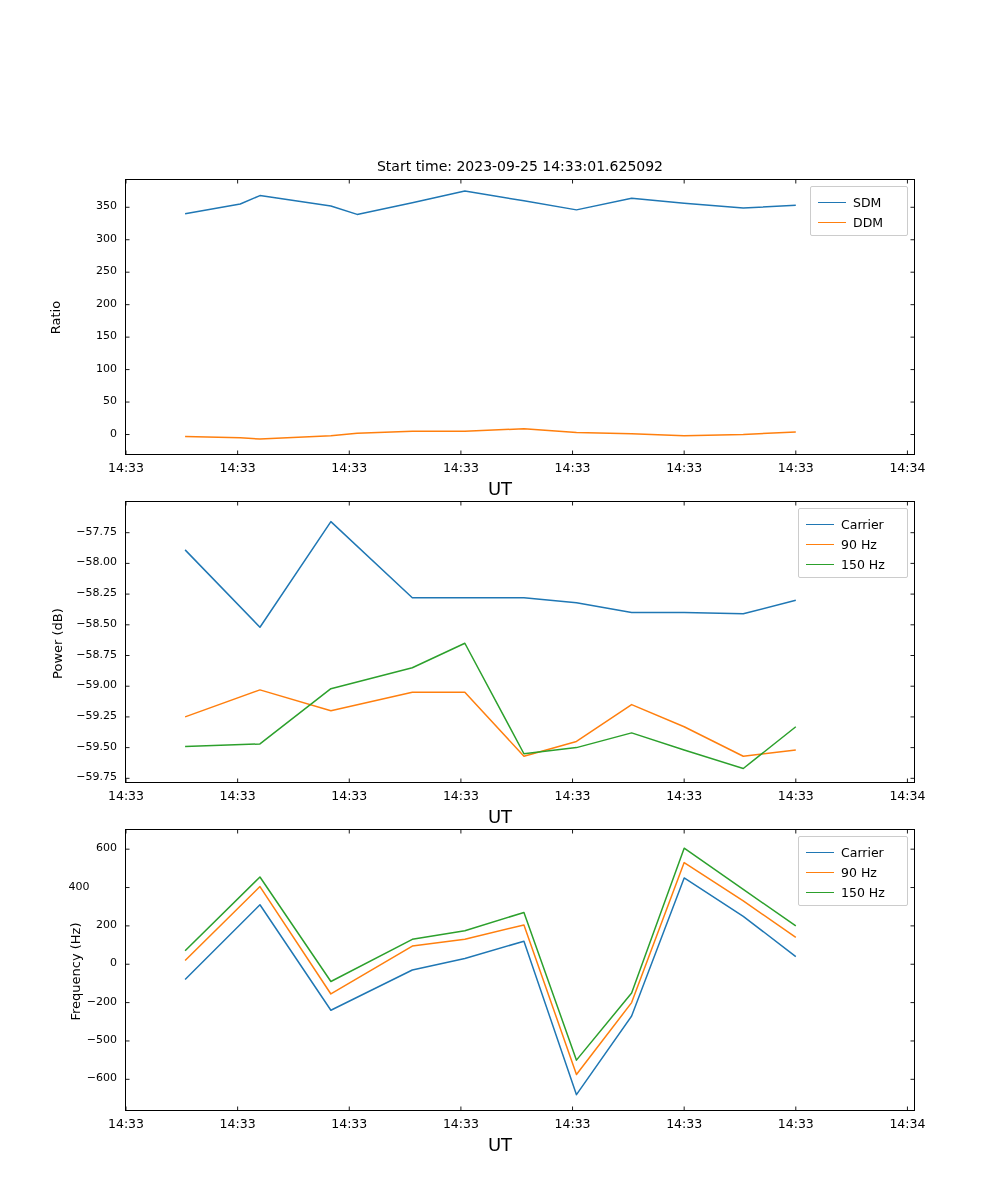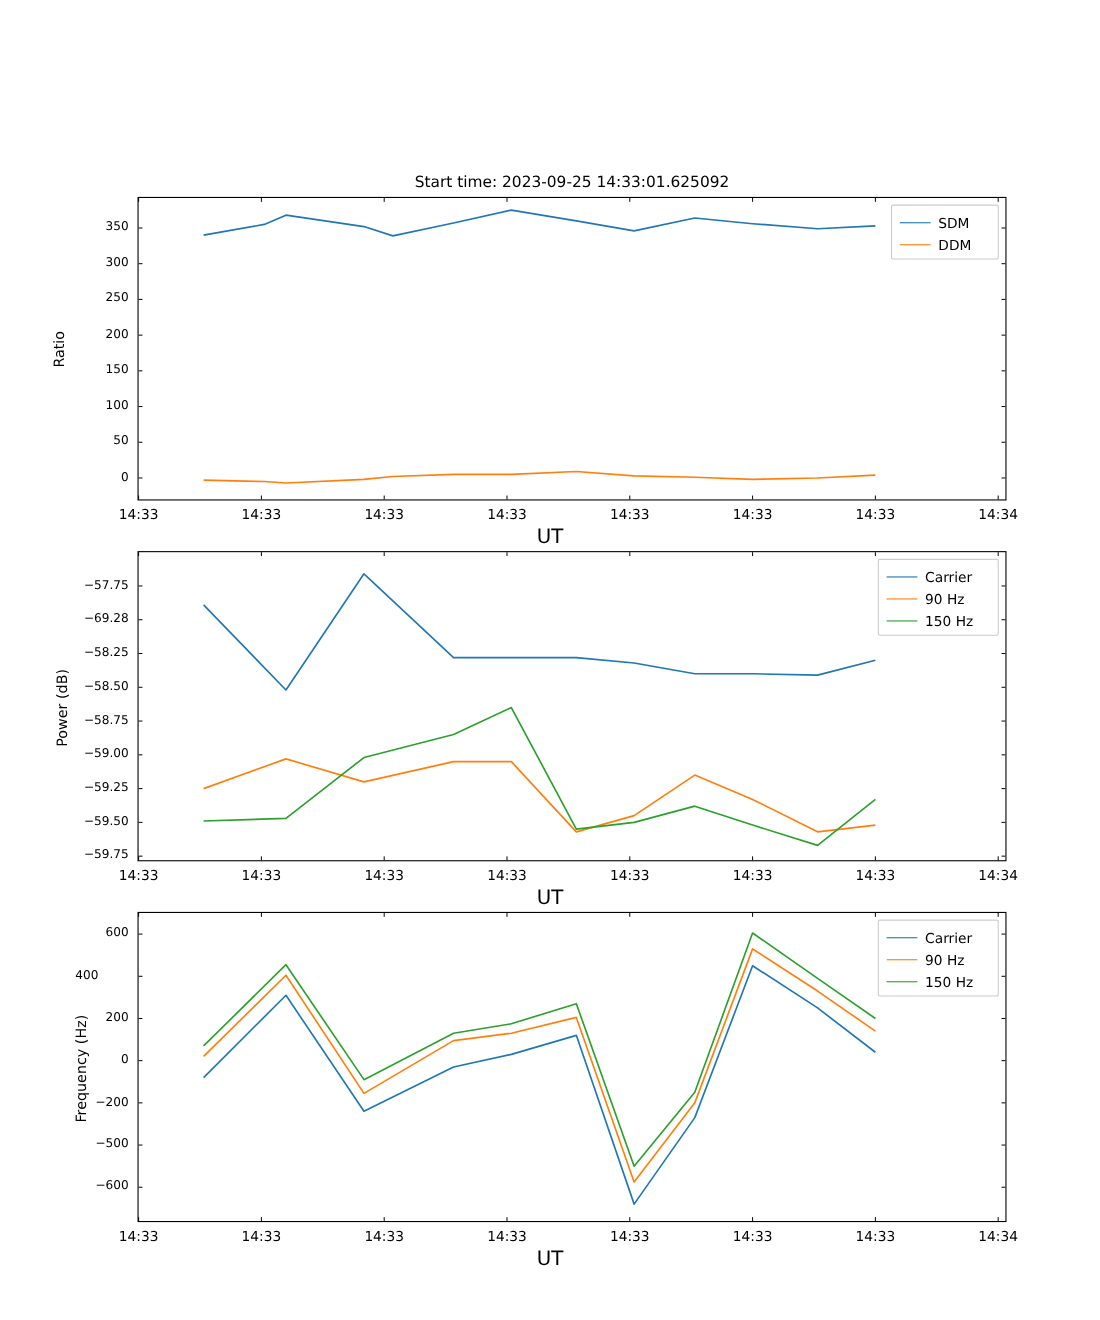--- a/index.html
+++ b/index.html
@@ -302,21 +302,21 @@
       <div class="tick-label-x" style="left: 644.167px; top: 748px; width: 80px;">14:33</div>
       <div class="tick-label-x" style="left: 755.8px; top: 748px; width: 80px;">14:33</div>
       <div class="tick-label-x" style="left: 867.433px; top: 748px; width: 80px;">14:34</div>
       <div class="tick-label-y" style="left: 41px; top: 730.316px; width: 76px;">−59.75</div>
       <div class="tick-label-y" style="left: 41px; top: 699.614px; width: 76px;">−59.50</div>
       <div class="tick-label-y" style="left: 41px; top: 668.912px; width: 76px;">−59.25</div>
       <div class="tick-label-y" style="left: 41px; top: 638.211px; width: 76px;">−59.00</div>
       <div class="tick-label-y" style="left: 41px; top: 607.509px; width: 76px;">−58.75</div>
       <div class="tick-label-y" style="left: 41px; top: 576.807px; width: 76px;">−58.50</div>
       <div class="tick-label-y" style="left: 41px; top: 546.105px; width: 76px;">−58.25</div>
-      <div class="tick-label-y" style="left: 41px; top: 515.404px; width: 76px;">−69.28</div>
+      <div class="tick-label-y" style="left: 41px; top: 515.404px; width: 76px;">−58.00</div>
       <div class="tick-label-y" style="left: 41px; top: 484.702px; width: 76px;">−57.75</div>
       <div class="tick-label-x" style="left: 86px; top: 1076px; width: 80px;">14:33</div>
       <div class="tick-label-x" style="left: 197.633px; top: 1076px; width: 80px;">14:33</div>
       <div class="tick-label-x" style="left: 309.267px; top: 1076px; width: 80px;">14:33</div>
       <div class="tick-label-x" style="left: 420.9px; top: 1076px; width: 80px;">14:33</div>
       <div class="tick-label-x" style="left: 532.533px; top: 1076px; width: 80px;">14:33</div>
       <div class="tick-label-x" style="left: 644.167px; top: 1076px; width: 80px;">14:33</div>
       <div class="tick-label-x" style="left: 755.8px; top: 1076px; width: 80px;">14:33</div>
       <div class="tick-label-x" style="left: 867.433px; top: 1076px; width: 80px;">14:34</div>
       <div class="tick-label-y" style="left: 41px; top: 1031.32px; width: 76px;">−600</div>

